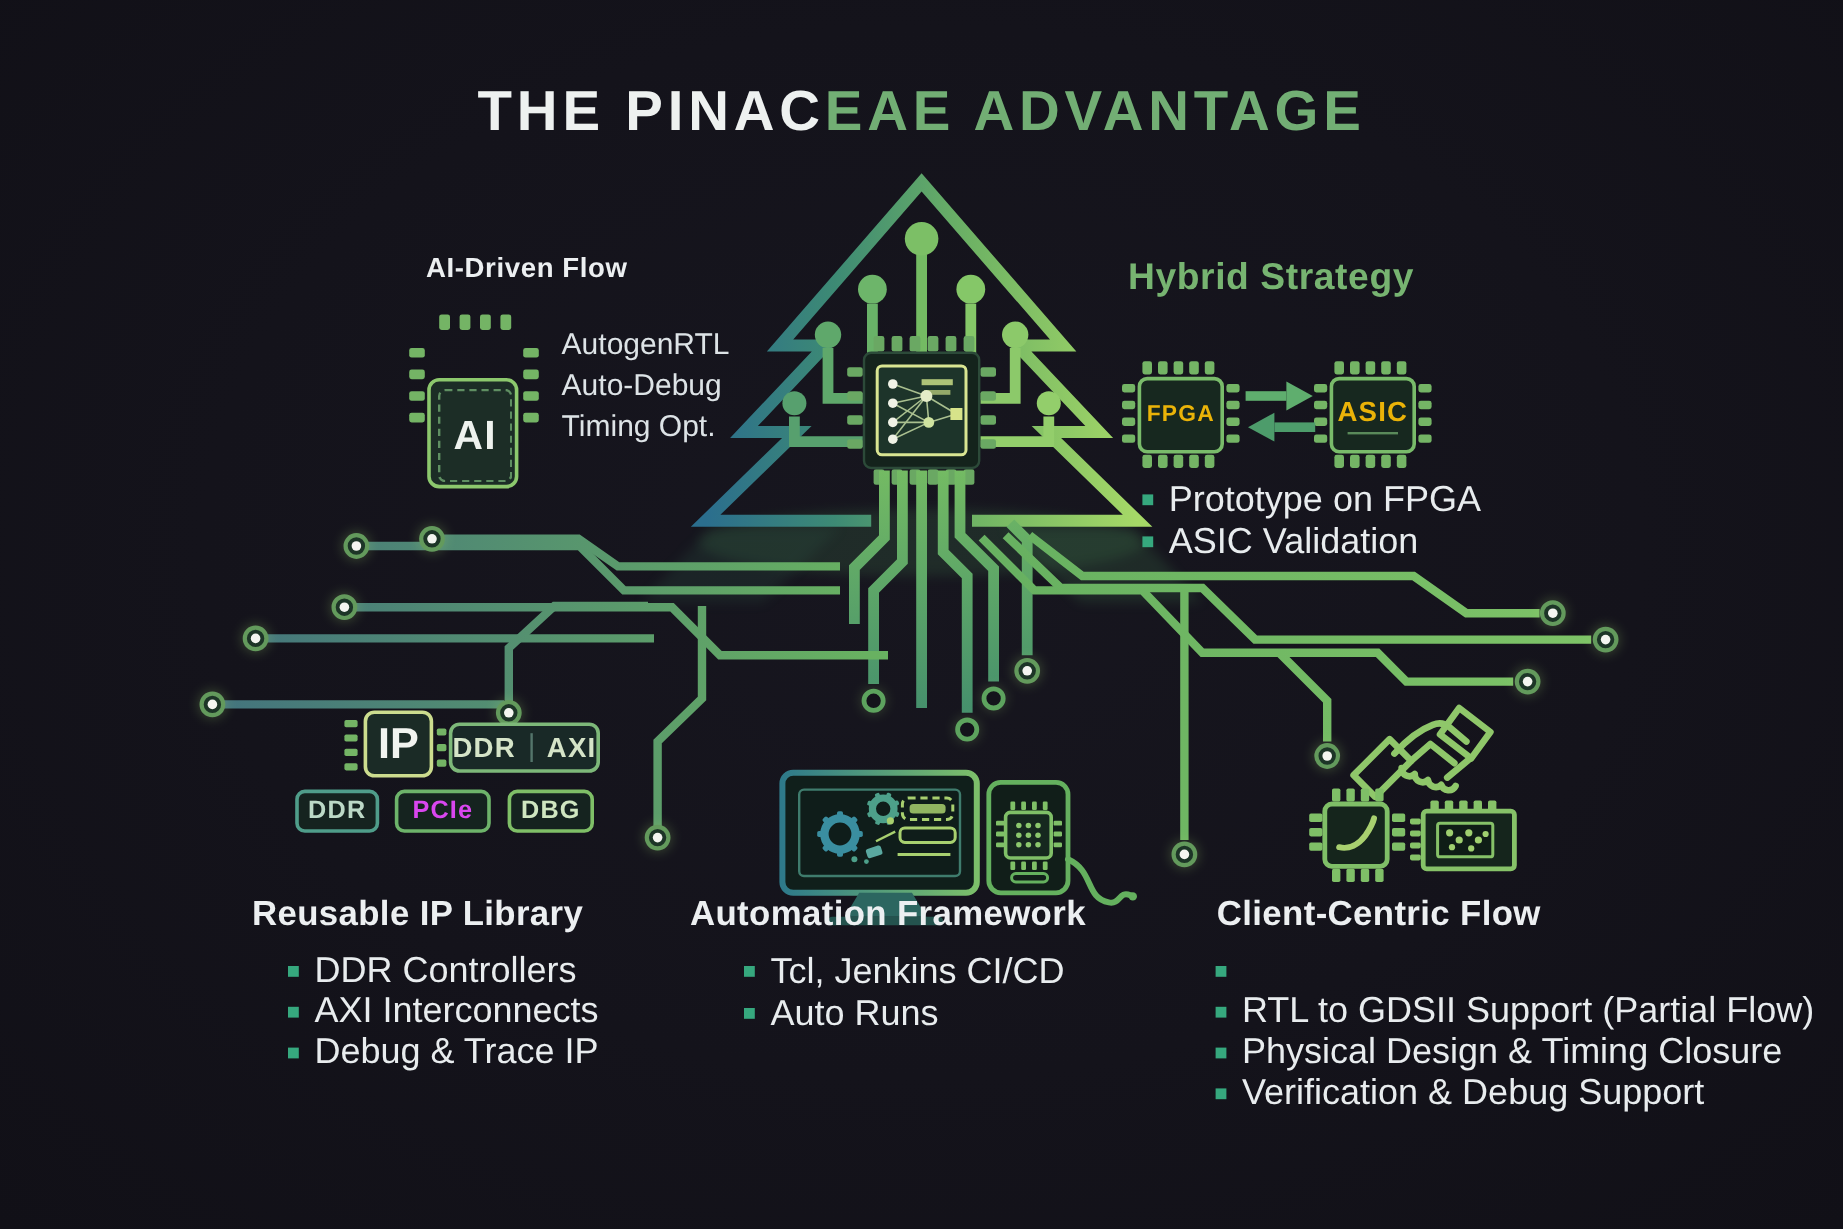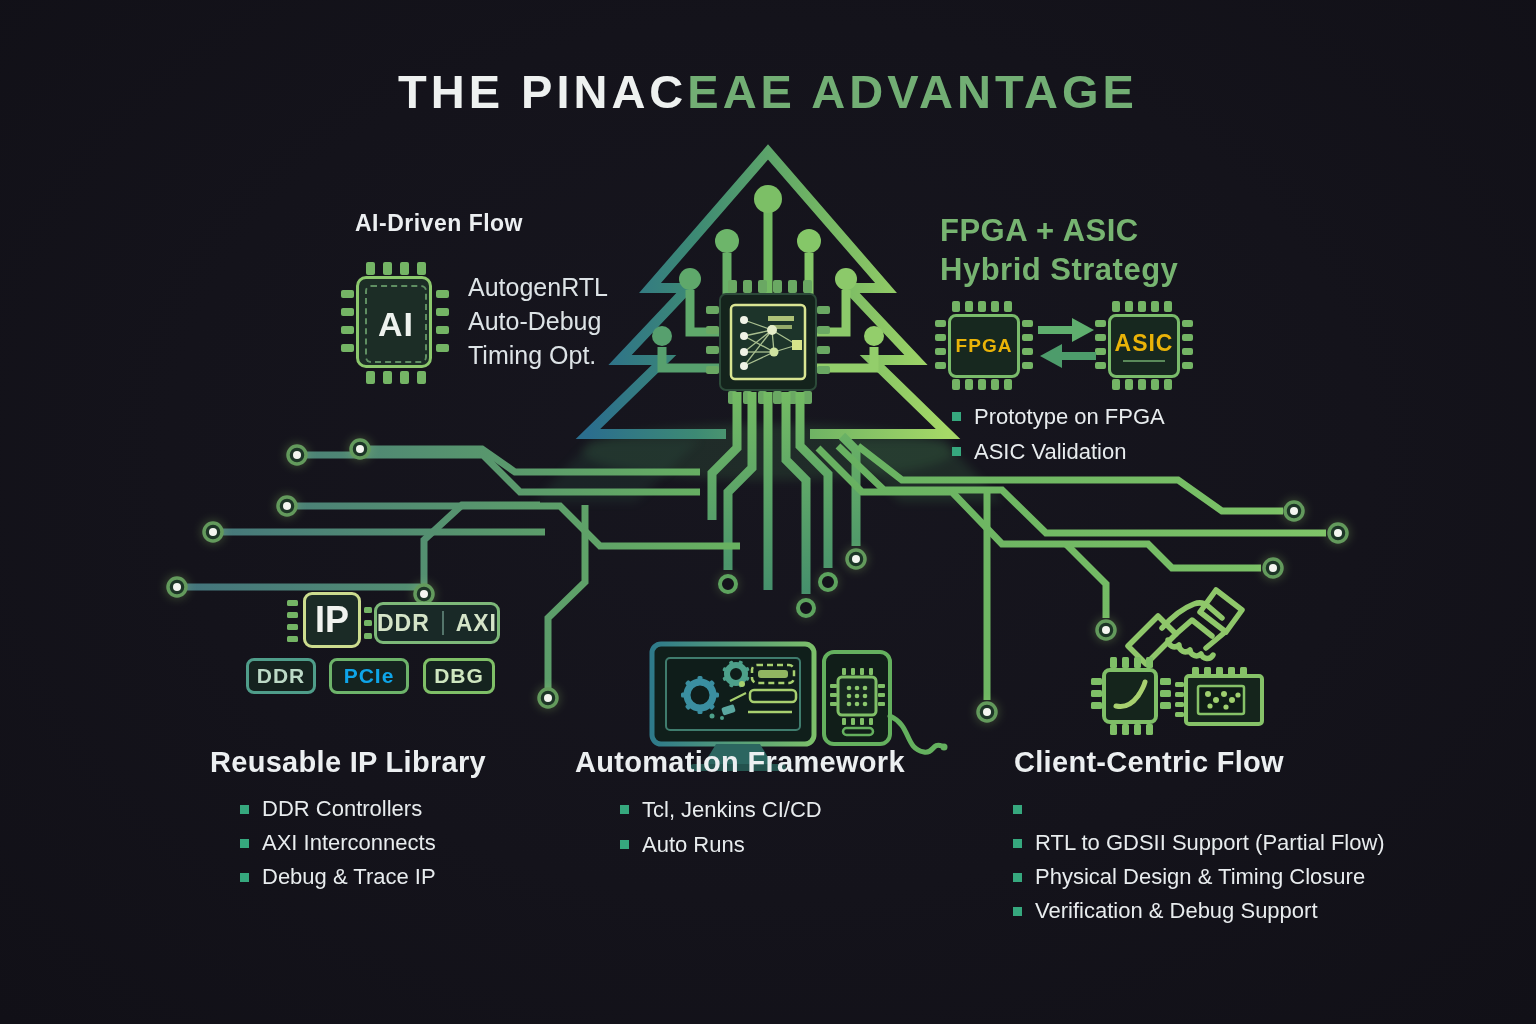--- a/index.html
+++ b/index.html
@@ -16,26 +16,26 @@
   .title .t-green{color:#72ae74;}
   
   .h-white{font-size:23px;font-weight:800;color:#eceff1;letter-spacing:0.5px;}
   .h-green{font-size:31px;font-weight:800;color:#77b471;letter-spacing:0.5px;line-height:39px;}
   .h-col{font-size:29px;font-weight:800;color:#eceff1;letter-spacing:0.3px;}
   
   .feat{font-size:25px;color:#dde3e6;line-height:34px;}
   
   .brow{display:flex;align-items:center;height:34px;}
   .sq{width:9px;height:9px;background:#36a87e;margin-right:13px;flex:0 0 auto;}
-  .btxt{font-size:22px;color:#e8ecee;white-space:nowrap;text-align:right;}
+  .btxt{font-size:30px;color:#e8ecee;white-space:nowrap;text-align:right;}
   
   .chipbody{box-sizing:border-box;background:#17281f;border:3px solid #79bb6a;border-radius:8px;
             display:flex;align-items:center;justify-content:center;flex-direction:column;}
   .chiplabel{font-weight:800;color:#eab308;letter-spacing:1px;}
-  .ai-body{background:#1c2d26;border:3px solid #8cc86d;border-radius:10px;padding:6px;box-sizing:border-box;}
+  .ai-body{background:#1c2d26;border:3px solid #8cc86d;border-radius:10px;padding:6px;box-sizing:border-box;margin-top:39px;}
   .ai-inner{width:100%;height:100%;border:2px dashed #5f8f62;border-radius:6px;
             display:flex;align-items:center;justify-content:center;}
   .ai-label{font-size:34px;font-weight:800;color:#eef2ee;letter-spacing:1px;}
   .ip-body{box-sizing:border-box;background:#1b2b26;border:3px solid #ccdc8e;border-radius:9px;
            display:flex;align-items:center;justify-content:center;}
   .ip-label{font-size:36px;font-weight:800;color:#f1f3ef;}
   .combo{box-sizing:border-box;background:#192927;border:3px solid #7db879;border-radius:9px;
          display:flex;align-items:center;justify-content:center;}
   .combo span{font-size:23px;font-weight:800;color:#d5e4c8;letter-spacing:1px;}
   .combo .sep{width:2px;height:24px;background:#54756b;margin:0 12px;}
@@ -436,21 +436,20 @@
       <span class="ai-label">AI</span>
     </div>
   </div>
   <div class="abs" style="left:468px;top:270px">
     <div class="feat">AutogenRTL</div>
     <div class="feat">Auto-Debug</div>
     <div class="feat">Timing Opt.</div>
   </div>
 
   <div class="abs h-green" style="left:940px;top:211px">
-    <div>FPGA + ASIC</div>
     <div>Hybrid Strategy</div>
   </div>
   <div class="abs chipbody" style="left:948px;top:314px;width:72px;height:64px">
     <span class="chiplabel" style="font-size:19px">FPGA</span>
   </div>
   <div class="abs chipbody" style="left:1108px;top:314px;width:72px;height:64px">
     <span class="chiplabel" style="font-size:23px">ASIC</span>
     <div class="asic-line"></div>
   </div>
   <div class="abs" style="left:952px;top:399px">
@@ -466,21 +465,21 @@
 
   <div class="abs ip-body" style="left:303px;top:592px;width:58px;height:56px">
     <span class="ip-label">IP</span>
   </div>
   <div class="abs combo" style="left:374px;top:602px;width:126px;height:42px">
     <span>DDR</span>
     <div class="sep"></div>
     <span>AXI</span>
   </div>
   <div class="abs badge" style="left:246px;top:658px;width:70px;height:36px;border:3px solid #4f9d8a;color:#bcd9c6">DDR</div>
-  <div class="abs badge" style="left:329px;top:658px;width:80px;height:36px;border:3px solid #6db36a;color:#0ea5e9">PCIe</div>
+  <div class="abs badge" style="left:329px;top:658px;width:80px;height:36px;border:3px solid #6db36a;color:#d946ef">PCIe</div>
   <div class="abs badge" style="left:423px;top:658px;width:72px;height:36px;border:3px solid #7fbf67;color:#cfe6c0">DBG</div>
 
   <div class="abs h-col" style="left:210px;top:746px">Reusable IP Library</div>
   <div class="abs" style="left:240px;top:792px">
     <div class="brow">
         <span class="sq"></span>
         <span class="btxt">DDR Controllers</span>
       </div>
     <div class="brow">
         <span class="sq"></span>

